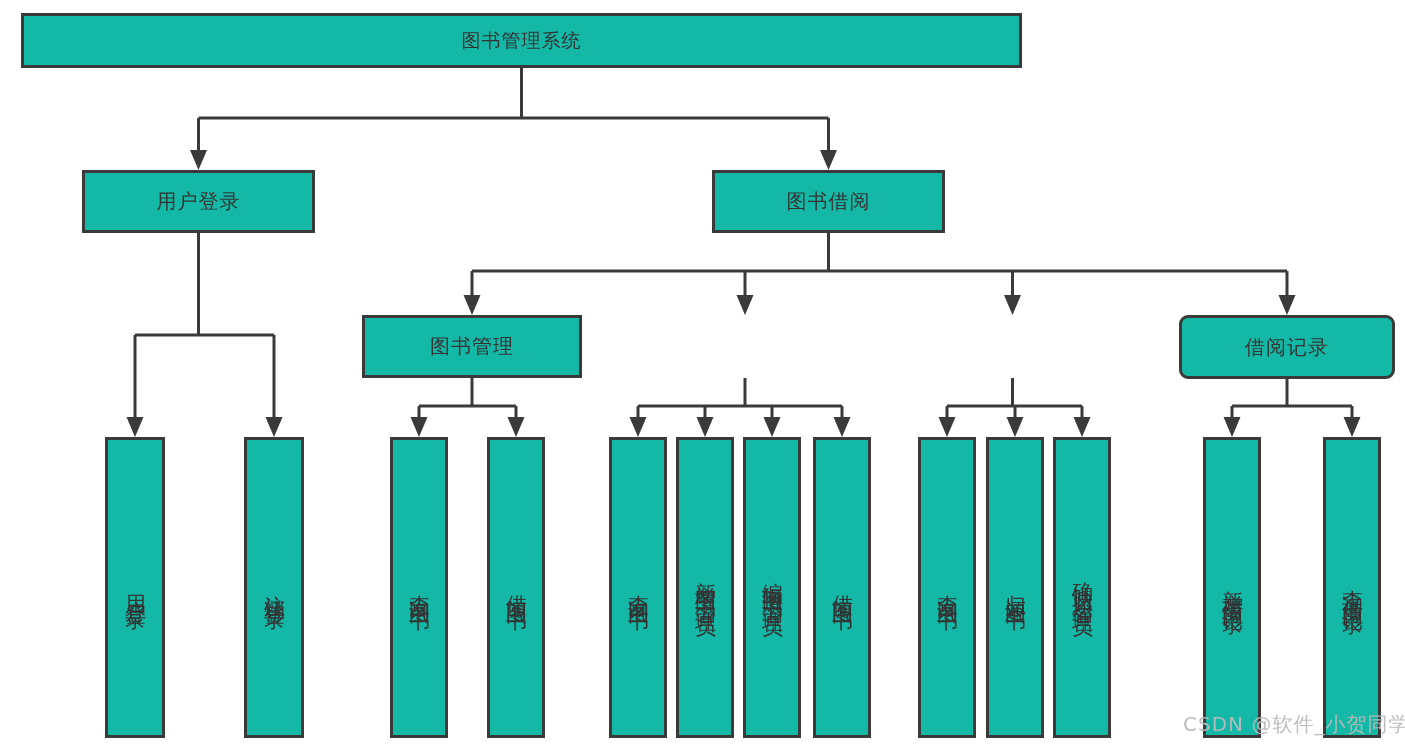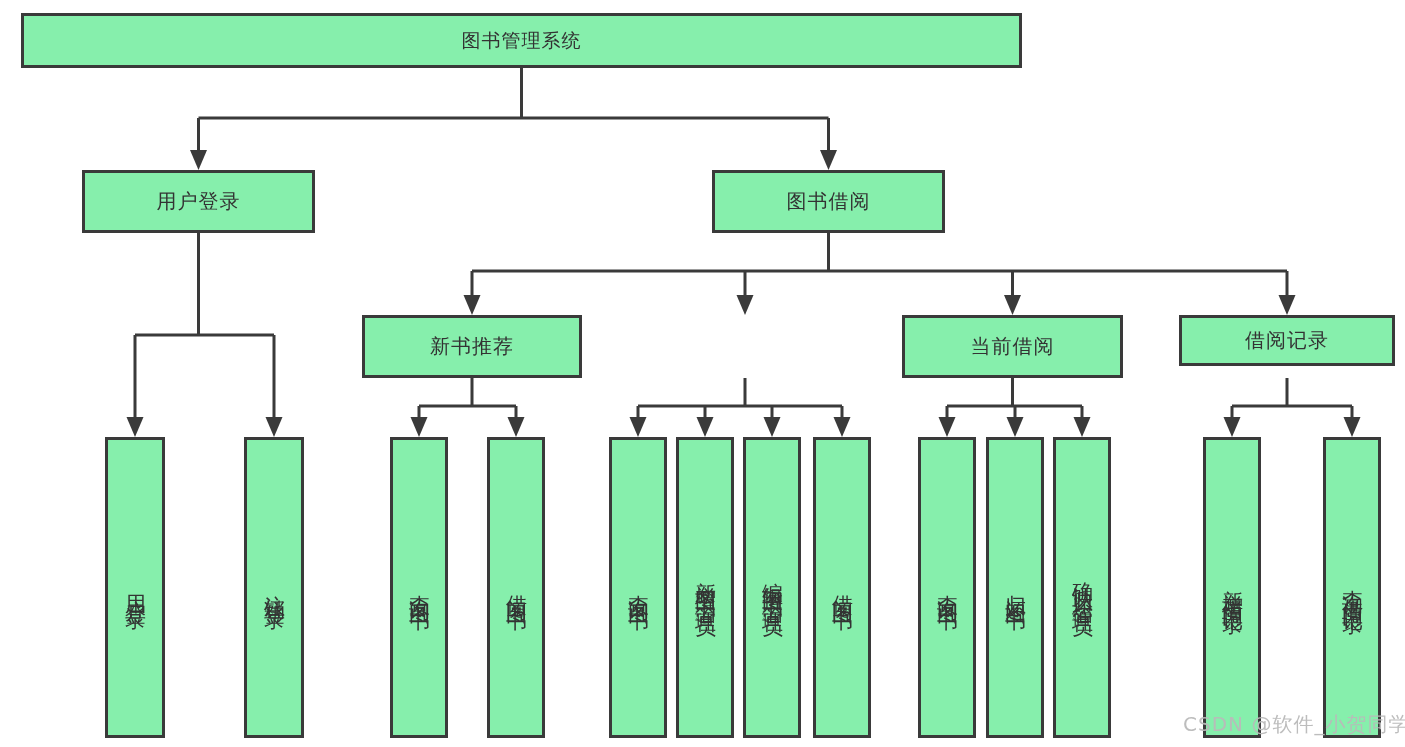--- a/index.html
+++ b/index.html
@@ -9,21 +9,21 @@
     background:#ffffff;
     overflow:hidden;
     font-family:"DejaVu Sans","Liberation Sans",sans-serif;
   }
   #connector-layer{
     position:absolute;left:0;top:0;width:1405px;height:747px;
   }
   .node{
     position:absolute;
     box-sizing:border-box;
-    background:#86efac;
+    background:#14b8a6;
     border:3px solid #3a3a3a;
     display:flex;
     align-items:center;
     justify-content:center;
     color:#333333;
     z-index:2;
   }
   .node.h span{
     display:block;
     font-size:20px;
@@ -100,26 +100,23 @@
 <div class="node h root" style="left: 21px; top: 13px; width: 1001px; height: 55px;">
       <span>图书管理系统</span>
     </div>
     <div class="node h" style="left: 82px; top: 170px; width: 233px; height: 63px;">
       <span>用户登录</span>
     </div>
     <div class="node h" style="left: 712px; top: 170px; width: 233px; height: 63px;">
       <span>图书借阅</span>
     </div>
     <div class="node h" style="left: 362px; top: 315px; width: 220px; height: 63px;">
-      <span>新书推荐</span>
+      <span>图书管理</span>
     </div>
-    <div class="node h" style="left: 902px; top: 315px; width: 221px; height: 63px;">
-      <span>当前借阅</span>
-    </div>
-    <div class="node h" style="left: 1179px; top: 315px; width: 216px; height: 51px;">
+    <div class="node h" style="left: 1179px; top: 315px; width: 216px; height: 64px; border-radius: 9px;">
       <span>借阅记录</span>
     </div>
     <div class="node v" style="left: 105px; top: 437px; width: 60px; height: 301px;">
       <span>用户登录</span>
     </div>
     <div class="node v" style="left: 244px; top: 437px; width: 60px; height: 301px;">
       <span>注销登录</span>
     </div>
     <div class="node v" style="left: 390px; top: 437px; width: 58px; height: 301px;">
       <span>查询图书</span>

